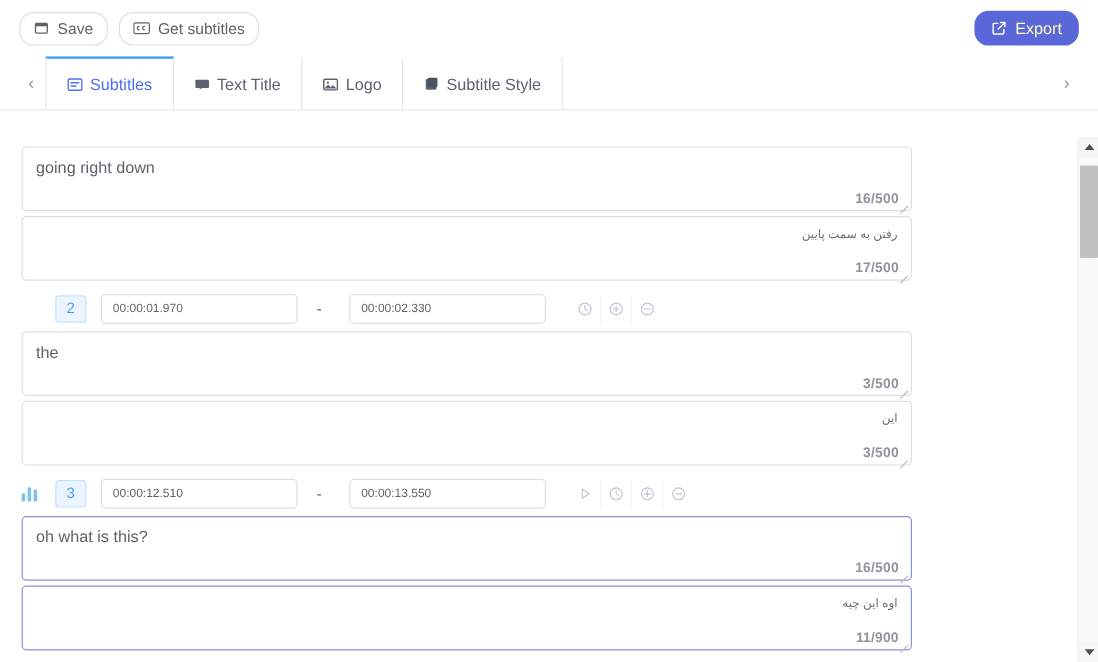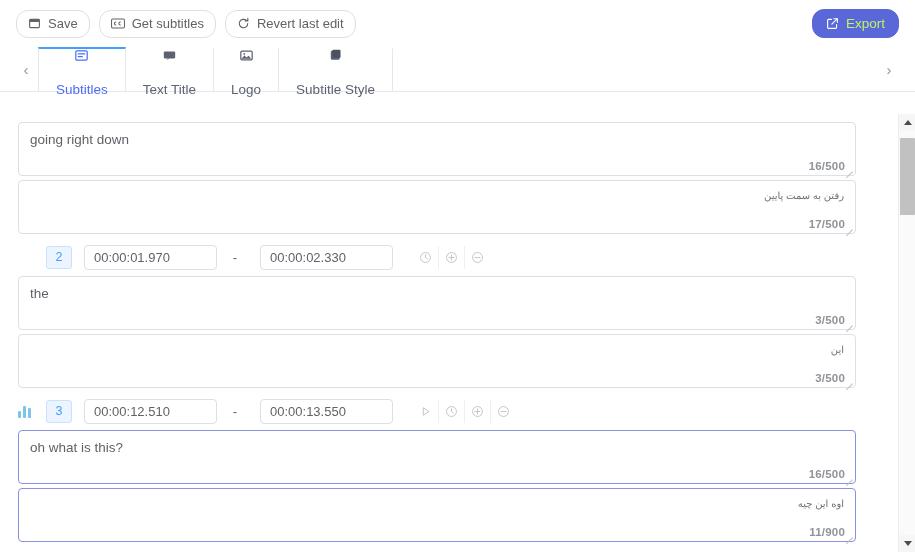--- a/index.html
+++ b/index.html
@@ -48,21 +48,21 @@
     font-size: 13px;
     line-height: 1;
     cursor: pointer;
     white-space: nowrap;
     box-sizing: border-box;
   }
   .btn svg { display: block; }
   .btn-primary {
     background: #5a67d8;
     border-color: #5a67d8;
-    color: #bef264;
+    color: #fef9c3;
     font-size: 13.5px;
     height: 29px;
     padding: 0 13px;
     font-weight: 500;
   }
 
   
   .tabs-wrap {
     height: 45px;
     border-bottom: 1px solid #e4e7ed;
@@ -86,34 +86,33 @@
   }
   .tab-arrow.right { margin-left: auto; }
   .tabs {
     display: flex;
     align-items: stretch;
     height: 100%;
   }
   .tab {
     display: inline-flex;
     align-items: center;
-    gap: 20px;
+    gap: 6px;
     padding: 0 17px;
     height: 44px;
     box-sizing: border-box;
     border-left: 1px solid #e4e7ed;
     border-right: 1px solid #e4e7ed;
     margin-right: -1px;
     background: #fff;
     color: #5b6270;
     font-size: 13.5px;
     cursor: pointer;
     border-top: 2px solid transparent;
     white-space: nowrap;
-    flex-direction: column;
   }
   .tab.active {
     color: #4c6ef5;
     border-top: 2px solid #409eff;
     position: relative;
     z-index: 2;
   }
   .tab .ticon { display: inline-flex; color: #5b6270; }
   .tab.active .ticon { color: #4c6ef5; }
 
@@ -138,21 +137,21 @@
   .sub-block { padding: 0 18px; }
 
   .ta-box {
     position: relative;
     border: 1px solid #dcdfe6;
     border-radius: 4px;
     background: #fff;
     height: 54px;
     box-sizing: border-box;
     margin-bottom: 4px;
-    width: 838px;
+    width: 742px;
   }
   .ta-box.focused { border-color: #8a91e0; }
   .ta-text {
     position: absolute;
     left: 11px;
     top: 8px;
     right: 24px;
     font-size: 13.5px;
     color: #5f6368;
     line-height: 1.35;
@@ -242,26 +241,26 @@
     padding: 0 5px;
     box-sizing: border-box;
     flex: 0 0 auto;
   }
   .time-input {
     height: 25px;
     border: 1px solid #dcdfe6;
     border-radius: 4px;
     background: #fff;
     color: #5f6368;
-    font-size: 13px;
+    font-size: 10px;
     display: inline-flex;
     align-items: center;
     padding: 0 9px;
     box-sizing: border-box;
-    width: 133px;
+    width: 164px;
     margin-left: 12px;
     flex: 0 0 auto;
   }
   .time-dash {
     width: 26px;
     text-align: center;
     color: #606266;
     font-size: 13px;
     flex: 0 0 auto;
     margin-left: 5px;
@@ -348,29 +347,20 @@
       <div class="btn">
         <span class="ic">
           <svg width="14" height="11" viewBox="0 0 18 13" fill="none">
             <rect x="0.7" y="0.7" width="16.6" height="11.6" rx="1.6" stroke="#606266" stroke-width="1.3"></rect>
             <path d="M6.3 4.6a1.8 1.8 0 100 3.8M12 4.6a1.8 1.8 0 100 3.8" stroke="#606266" stroke-width="1.3" stroke-linecap="round"></path>
           </svg>
         </span>
         <span>Get subtitles</span>
       </div>
 
-      <div class="btn">
-        <span class="ic">
-          <svg width="13" height="13" viewBox="0 0 16 16" fill="none" stroke="#606266" stroke-width="1.4" stroke-linecap="round">
-            <path d="M13.2 8a5.2 5.2 0 11-1.6-3.7"></path>
-            <path d="M13.3 1.7v3.1h-3.1"></path>
-          </svg>
-        </span>
-        <span>Revert last edit</span>
-      </div>
     </div>
 
     <div class="tb-right">
       <div class="btn btn-primary">
         <span class="ic">
           <svg width="13" height="13" viewBox="0 0 16 16" fill="none" stroke="#ffffff" stroke-width="1.4" stroke-linecap="round" stroke-linejoin="round">
             <path d="M13 9.2V13a1 1 0 01-1 1H3a1 1 0 01-1-1V4a1 1 0 011-1h3.8"></path>
             <path d="M9.6 2.2H14v4.4"></path>
             <path d="M7.2 8.8L13.7 2.3"></path>
           </svg>

